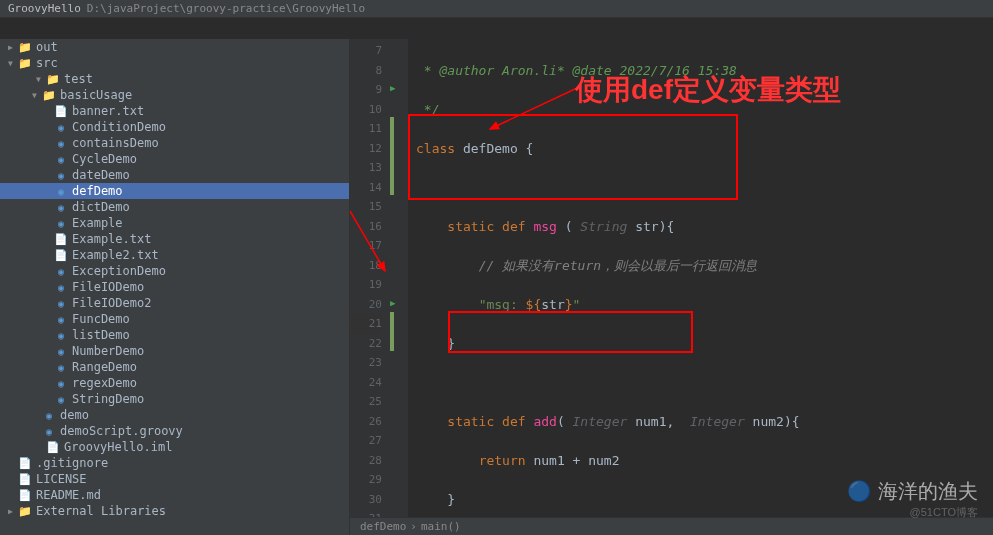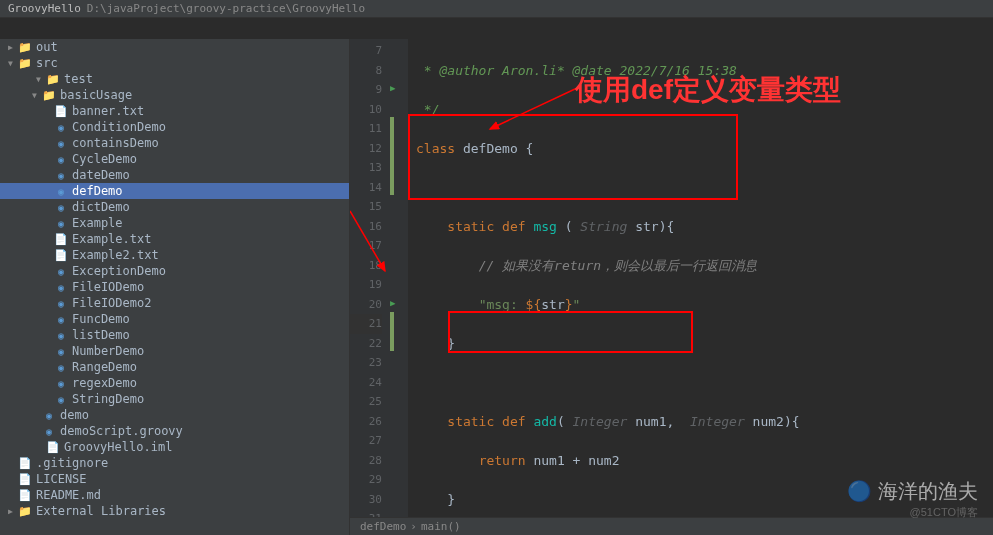--- a/index.html
+++ b/index.html
@@ -25,21 +25,21 @@
 .ind-2 { padding-left: 36px; }
 .ind-3 { padding-left: 32px; }
 .ind-4 { padding-left: 44px; }
 .editor { flex: 1; display: flex; flex-direction: column; background: #2b2b2b; position: relative; }
 .code-area { flex: 1; display: flex; overflow: hidden; position: relative; }
 .gutter { width: 40px; background: #313335; text-align: right; padding: 2px 8px 2px 0; color: #606366; font-size: 11px; line-height: 19.5px; }
 .gutter-ext { width: 18px; background: #313335; line-height: 19.5px; font-size: 11px; }
 .code { flex: 1; padding: 2px 0 2px 8px; font-size: 13px; line-height: 19.5px; white-space: pre; position: relative; }
 .line { height: 19.5px; }
 .k-orange { color: #cc7832; }
-.k-yellow { color: #14b8a6; text-align: right; }
+.k-yellow { color: #ec4899; text-align: right; }
 .k-string { color: #6a8759; }
 .k-comment { color: #808080; font-style: italic; }
 .k-white { color: #a9b7c6; }
 .k-hint { color: #606366; font-style: italic; }
 .k-doc { color: #629755; font-style: italic; }
 .red-box { border: 2px solid #ff0000; position: absolute; pointer-events: none; }
 .red-text { color: #ff3333; font-size: 28px; font-weight: bold; position: absolute; pointer-events: none; font-family: sans-serif; }
 .arrow-line { position: absolute; pointer-events: none; }
 .breadcrumb { background: #3c3f41; border-top: 1px solid #323232; padding: 2px 10px; font-size: 11px; color: #888; display: flex; align-items: center; }
 .breadcrumb span { margin-right: 4px; }

